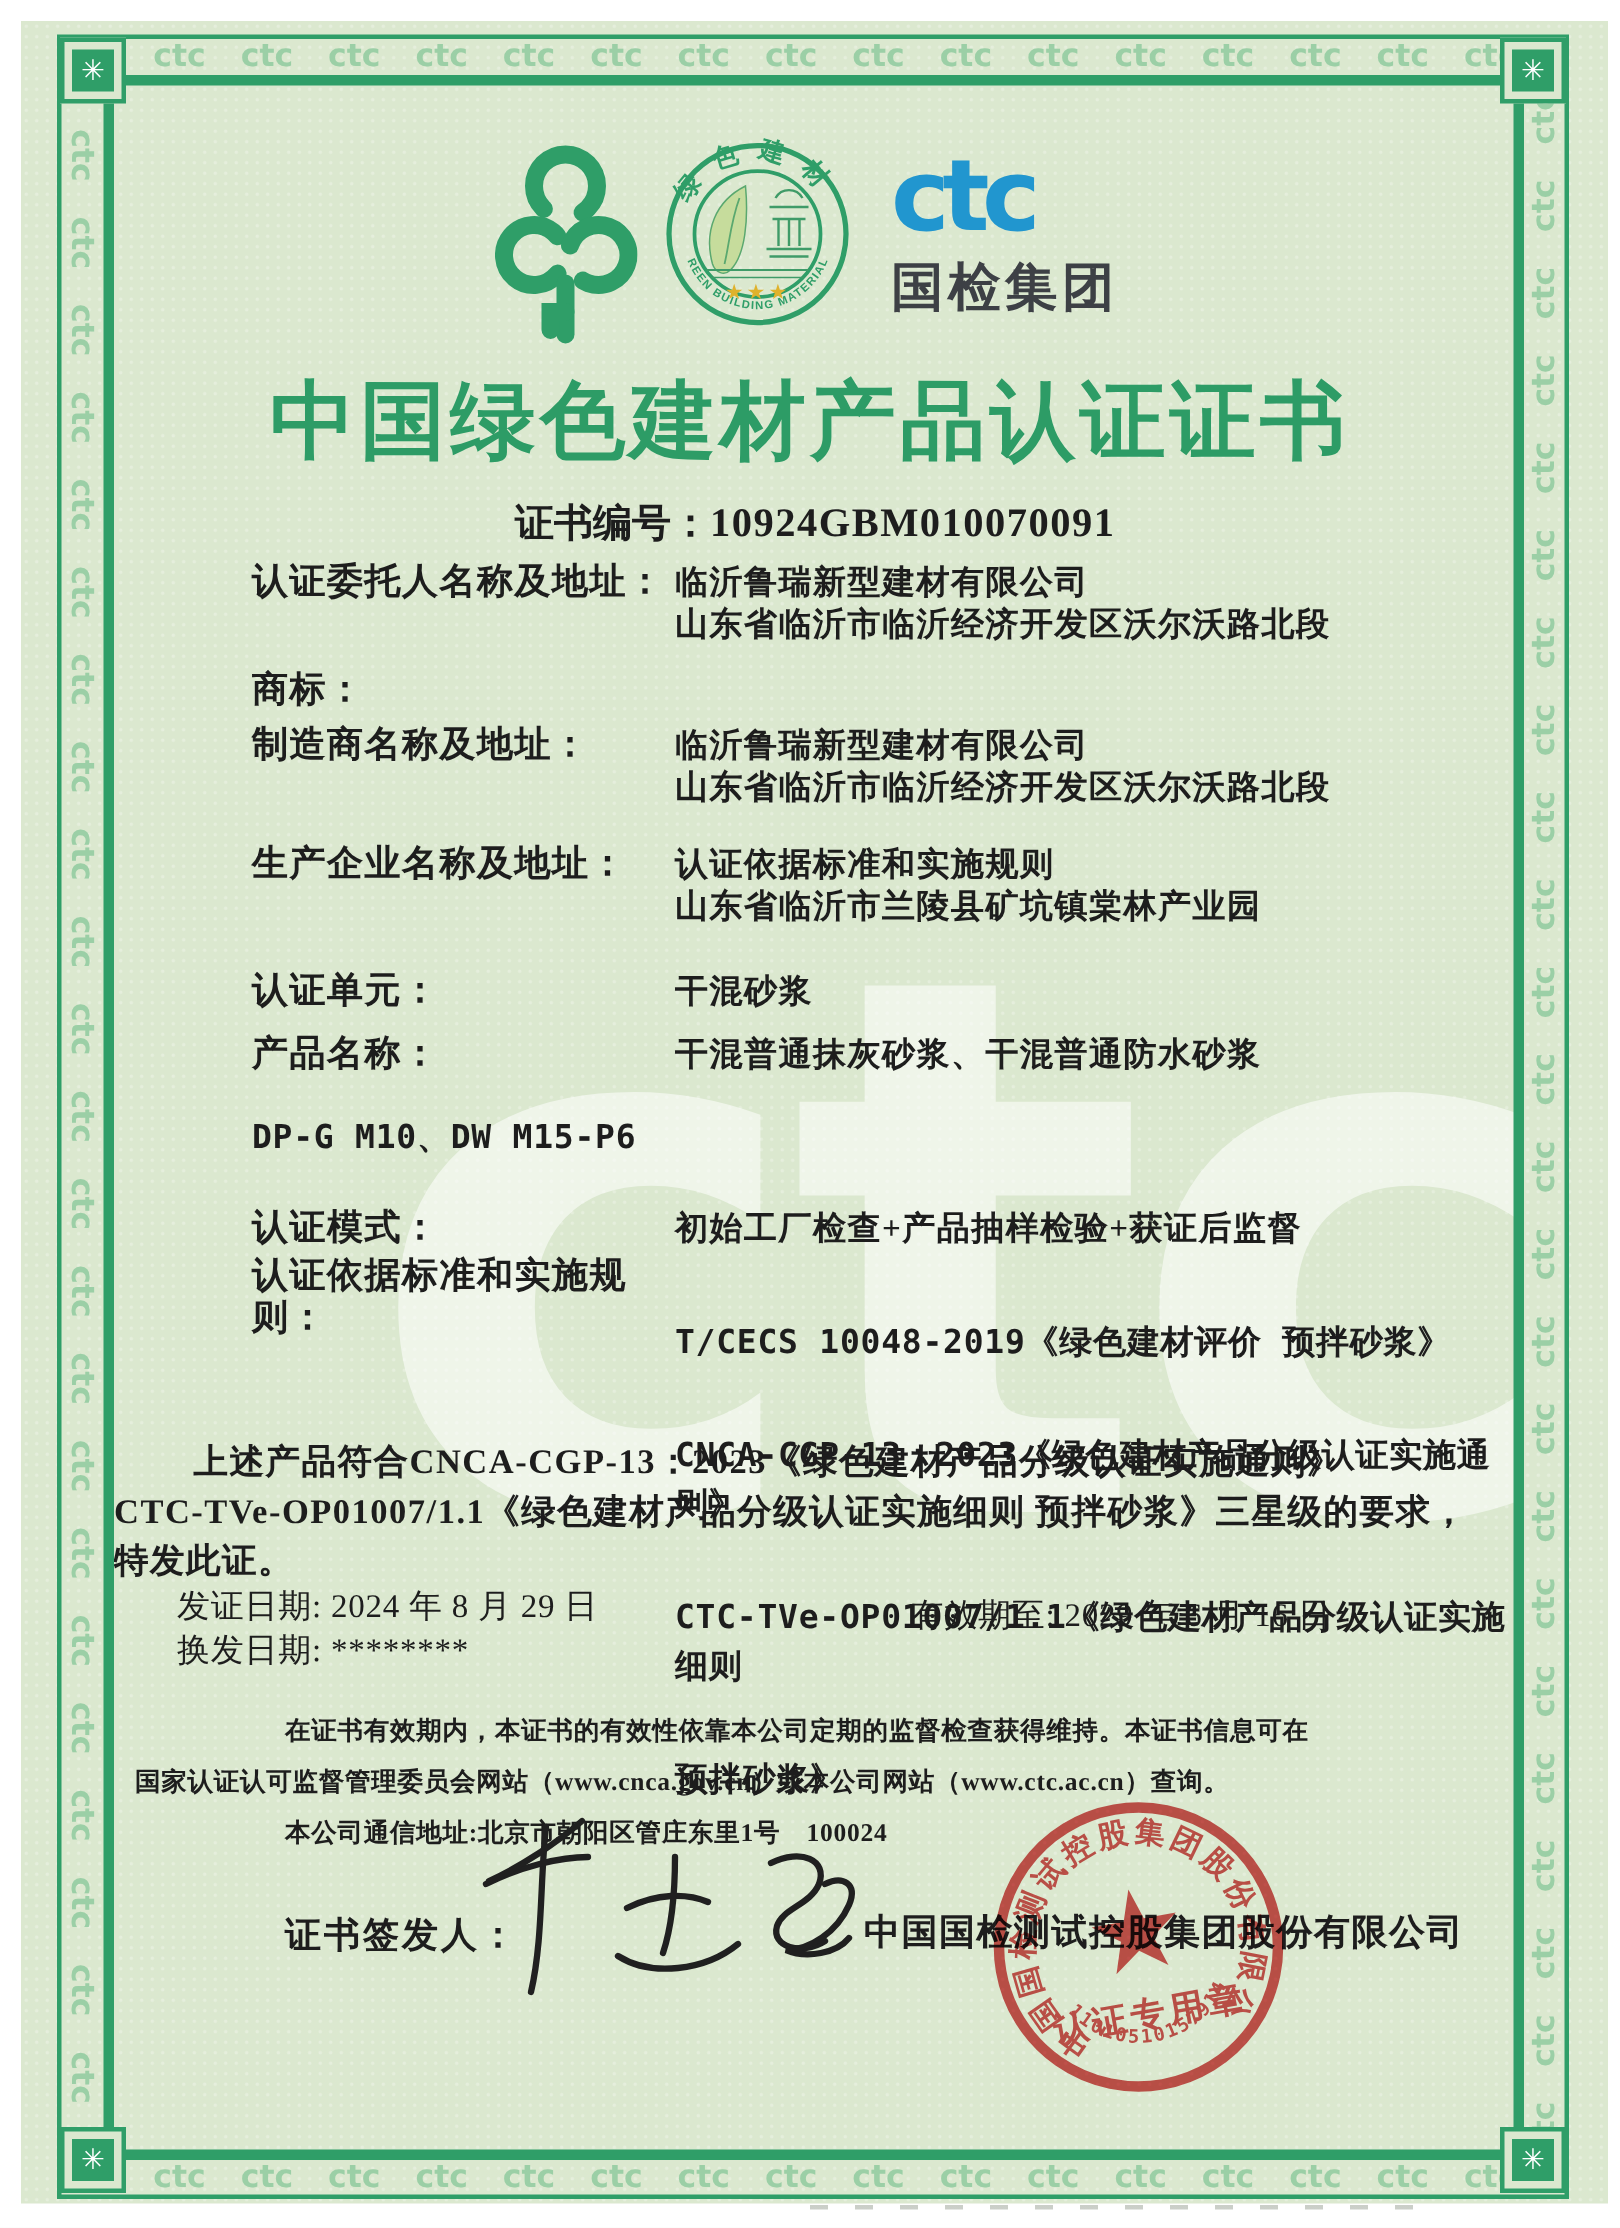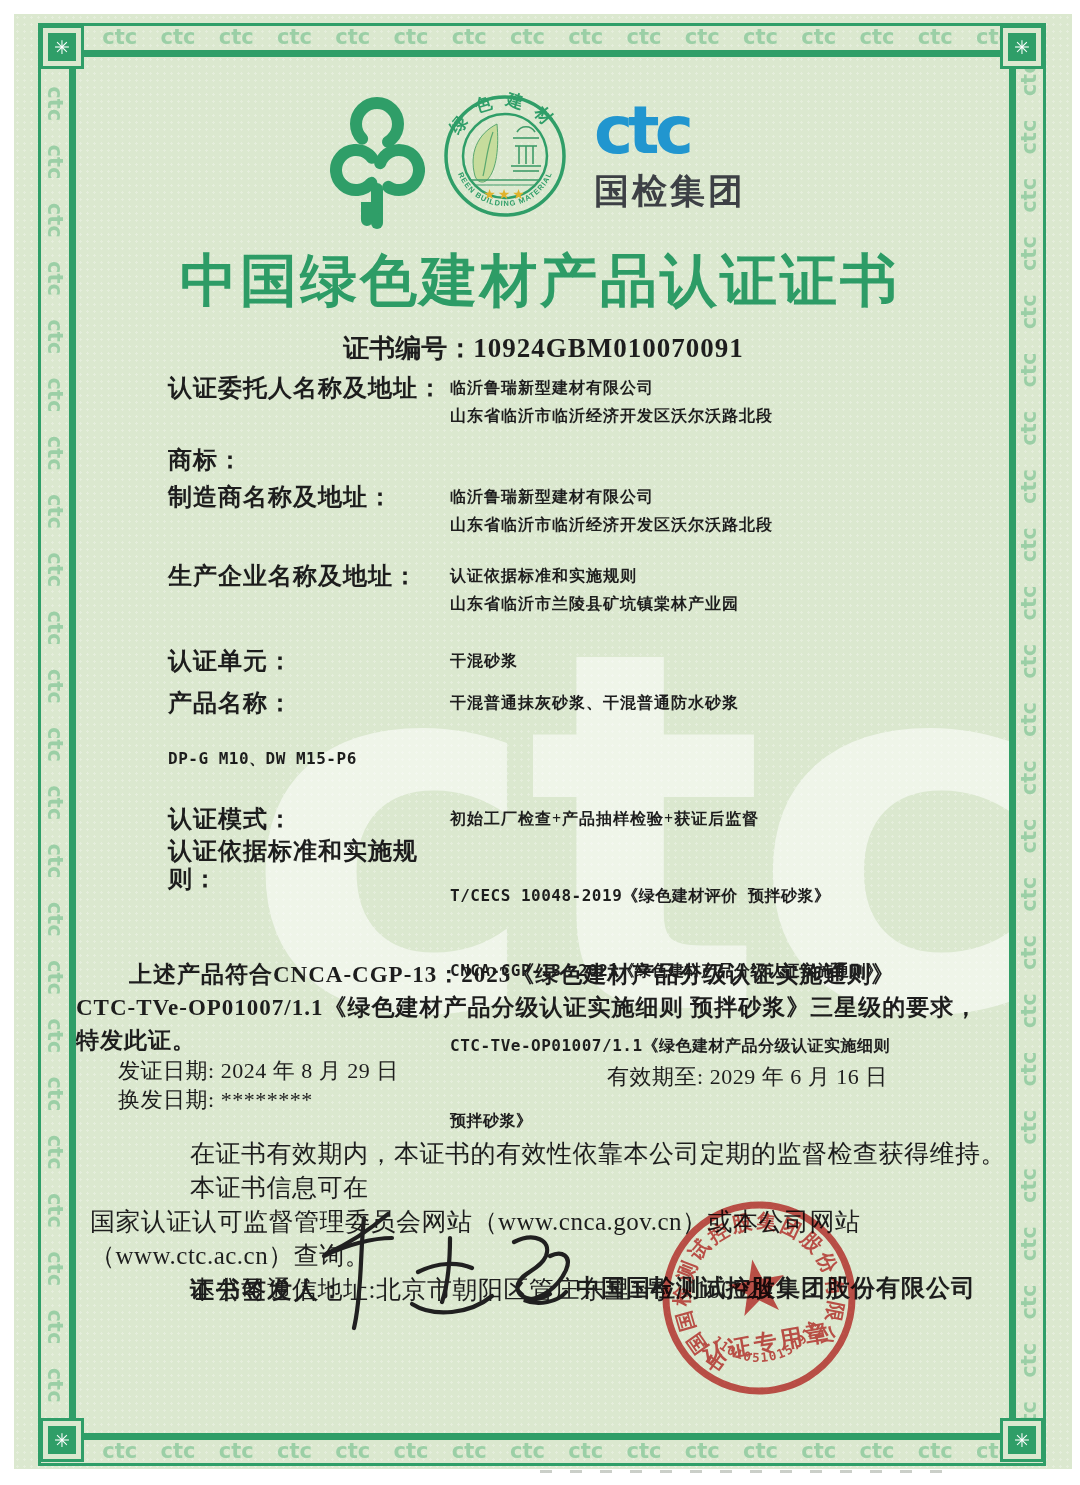--- a/index.html
+++ b/index.html
@@ -41,34 +41,34 @@
   .ctc-sub{font-family:"Liberation Sans",sans-serif;font-size:35px;font-weight:bold;color:#3d4045;
            letter-spacing:3px;margin-top:8px;}
   
   .title{position:absolute;left:0;right:0;top:243px;text-align:center;font-size:57px;font-weight:bold;
          color:var(--title_green,#2d9c66);letter-spacing:3px;z-index:1;}
   .cert-line{position:absolute;left:7px;right:0;top:331px;text-align:center;font-size:26px;font-weight:bold;z-index:1;}
   .cert-line .num{font-size:27px;letter-spacing:1px;}
   
   .frow{position:absolute;left:168px;right:56px;display:flex;align-items:flex-start;z-index:1;}
   .flabel{width:282px;flex:none;font-size:24px;font-weight:bold;letter-spacing:1px;line-height:28px;}
-  .fvalue{flex:1;font-size:16px;font-weight:bold;letter-spacing:1px;}
+  .fvalue{flex:1;font-size:22px;font-weight:bold;letter-spacing:1px;}
   .fvalue .line{line-height:28px;}
   .std .fvalue .line{line-height:33px;margin-top:42px;}
   .mono .fvalue .line{font-family:"DejaVu Sans Mono",monospace;letter-spacing:.5px;}
   .r1{top:374px}.r2{top:446px}.r3{top:483px}.r4{top:562px}.r5{top:647px}
   .r6{top:689px}.r7{top:745px}.r8{top:805px}.r9{top:837px}
   
   .statement{position:absolute;left:76px;right:64px;top:958px;font-size:23px;font-weight:bold;
              letter-spacing:1px;z-index:1;}
   .statement .line{line-height:33px;}
   .statement .indent{padding-left:53px;}
   .date-line{position:absolute;font-size:22px;letter-spacing:.5px;z-index:1;}
   .d-issue{left:118px;top:1056px}.d-reissue{left:118px;top:1085px}.d-valid{left:607px;top:1062px}
-  .footer{position:absolute;left:90px;right:56px;top:1137px;font-size:25px;font-weight:normal;
+  .footer{position:absolute;left:90px;right:56px;top:1137px;font-size:17px;font-weight:bold;
           letter-spacing:.5px;z-index:1;}
   .footer .line{line-height:34px;}
   .footer .indent{padding-left:100px;}
   
   .signer-label{position:absolute;left:190px;top:1274px;font-size:24px;font-weight:bold;letter-spacing:2px;z-index:2;}
   .signature{position:absolute;left:300px;top:1208px;z-index:2;}
   .company{position:absolute;left:576px;top:1272px;font-size:24px;font-weight:bold;letter-spacing:1px;z-index:2;}
   .stamp{position:absolute;left:629px;top:1168px;width:260px;height:260px;transform:rotate(-10deg);
          mix-blend-mode:multiply;opacity:.92;z-index:3;}
   .scan-artifact{position:absolute;left:540px;top:1470px;width:420px;height:3px;opacity:.45;

